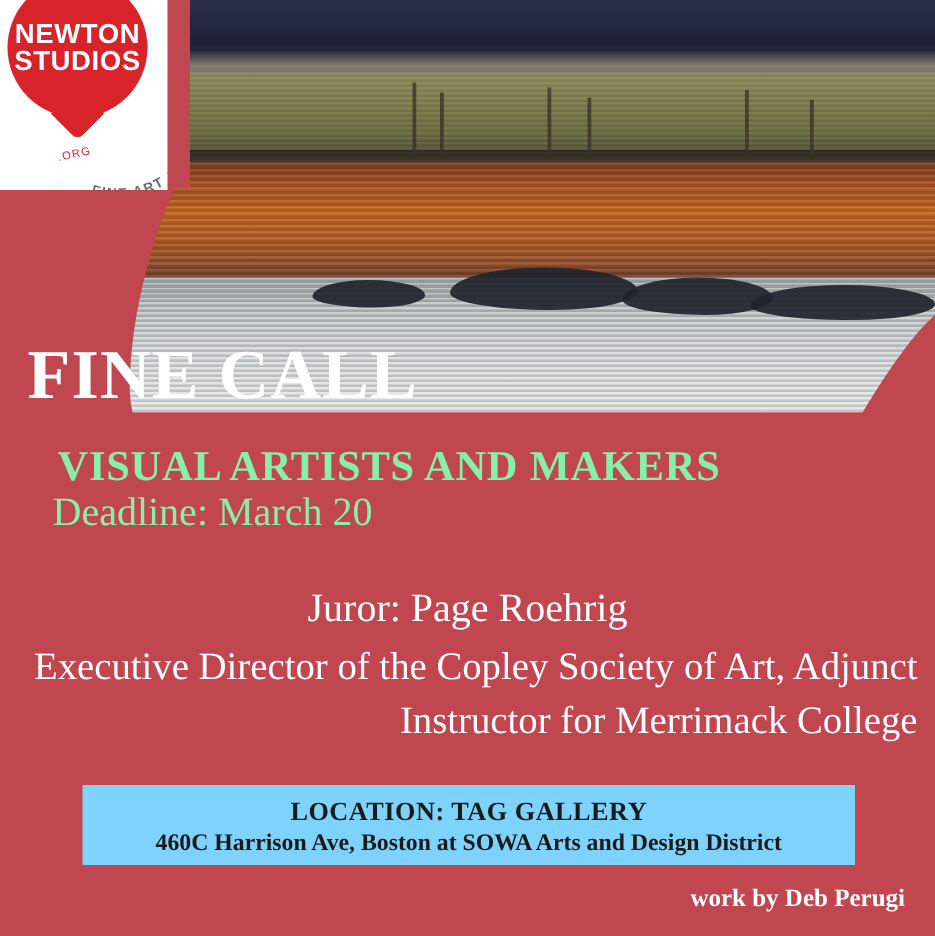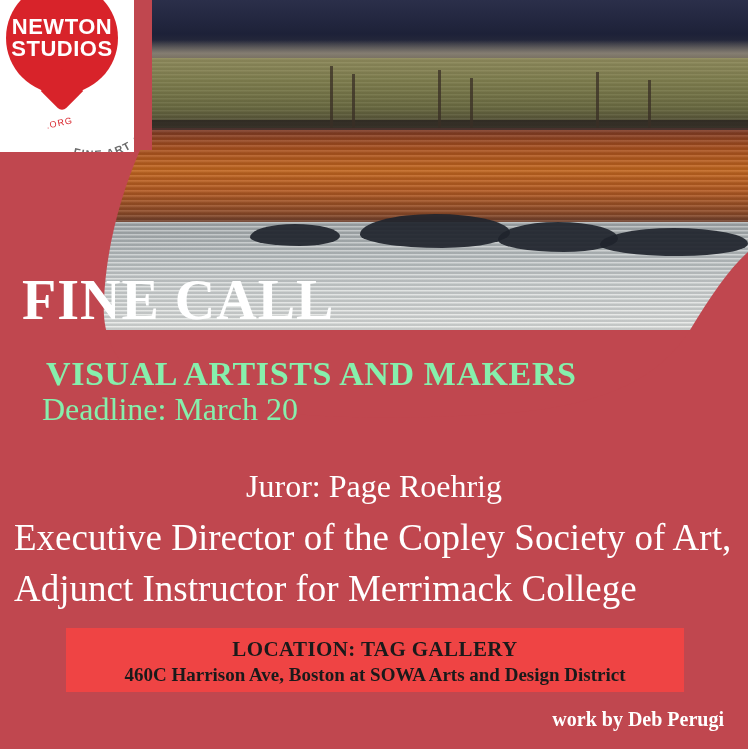--- a/index.html
+++ b/index.html
@@ -196,36 +196,36 @@
     left: 0; right: 0;
     top: 468px;
     text-align: center;
     color: #ffffff;
     font-size: 32px;
   }
   .juror-title {
     position: absolute;
     left: 0; right: 0;
     top: 512px;
-    text-align: left;
-    color: #ffffff;
-    font-size: 37px;
+    text-align: right;
+    color: #ffffff;
+    font-size: 31px;
     line-height: 1.38;
     padding: 0 14px;
     box-sizing: border-box;
   }
 
   
   .location-box {
     position: absolute;
     left: 66px;
     top: 628px;
     width: 618px;
     height: 64px;
-    background: #ef4444;
+    background: #7dd3fc;
     box-sizing: border-box;
     padding-top: 9px;
     text-align: center;
   }
   .location-title {
     color: #1a1a1a;
     font-size: 21px;
     font-weight: bold;
     letter-spacing: .4px;
     display: block;

